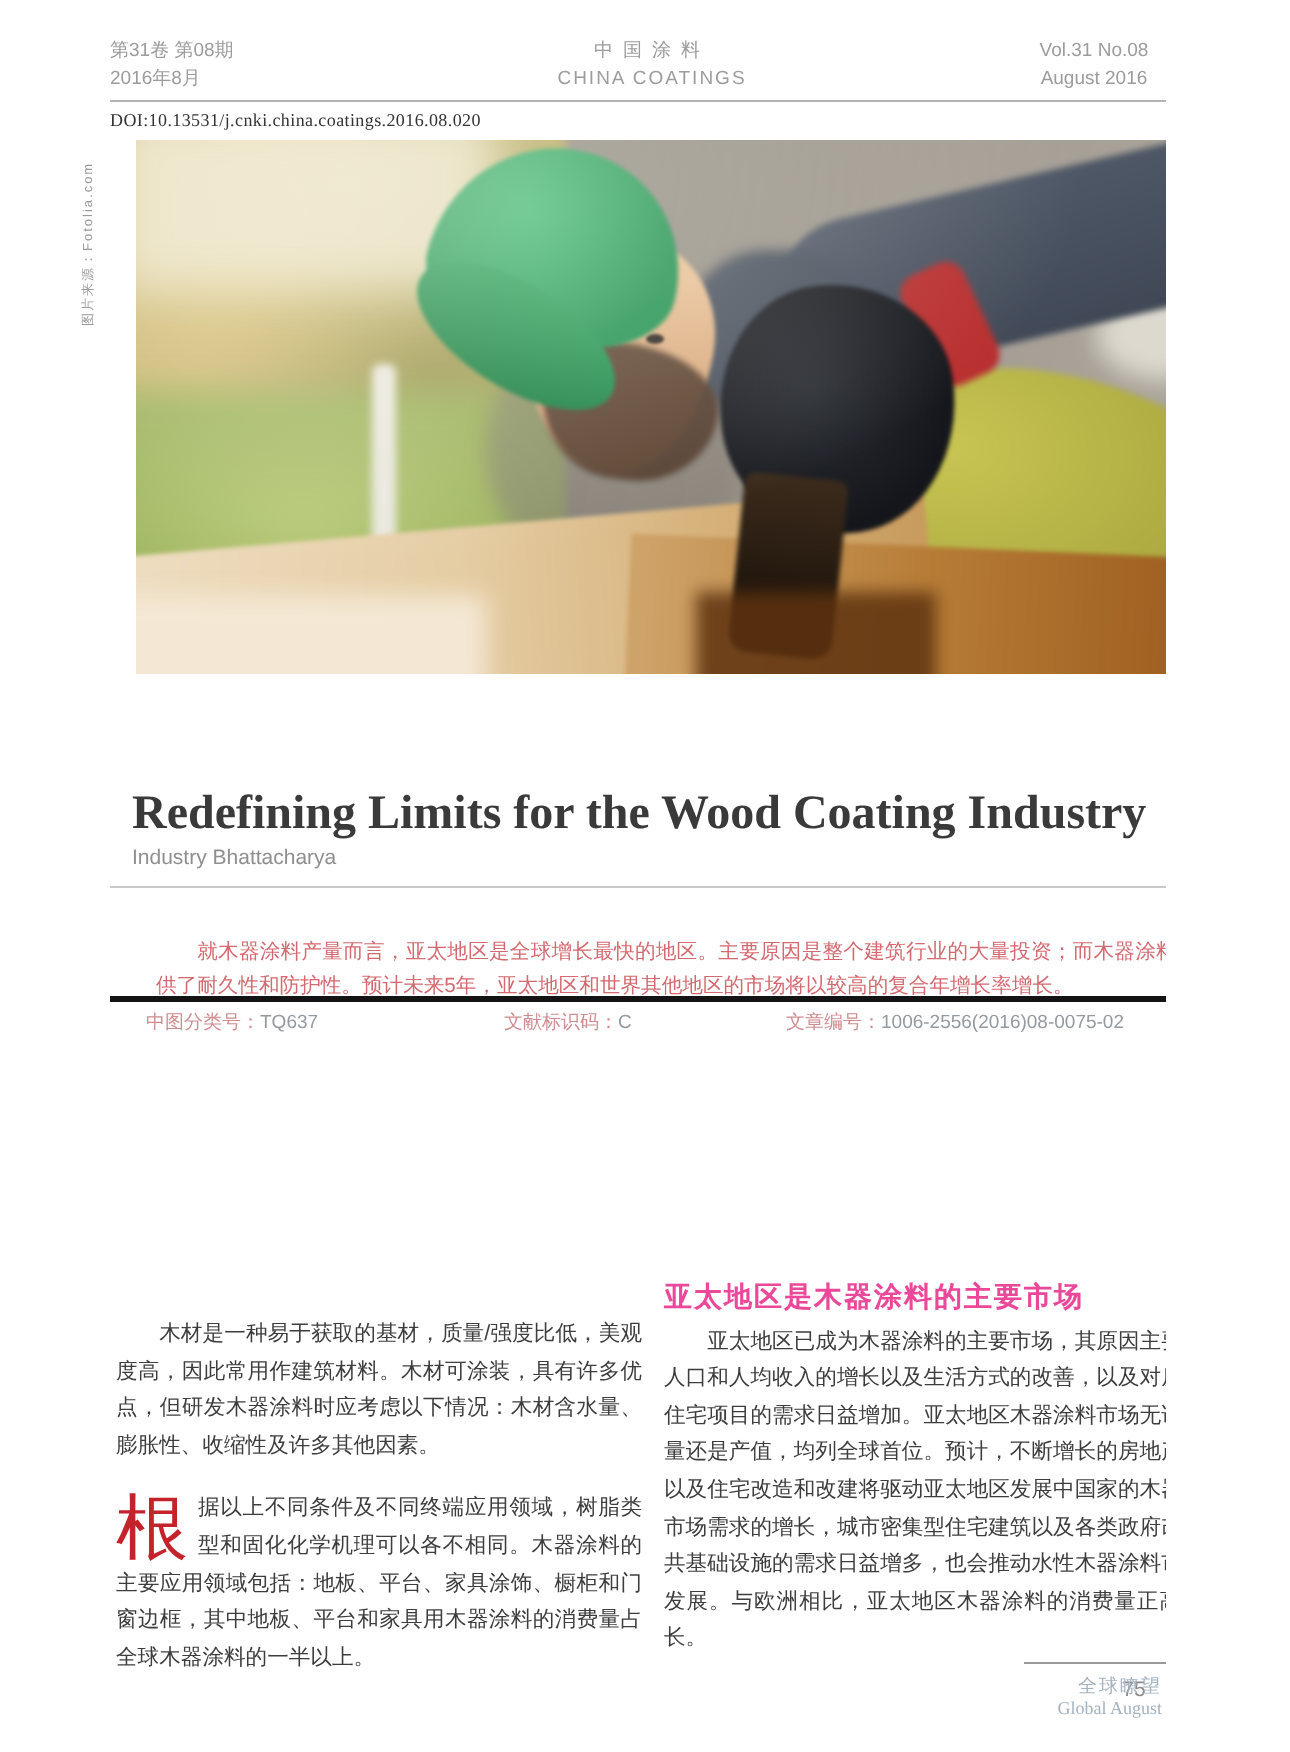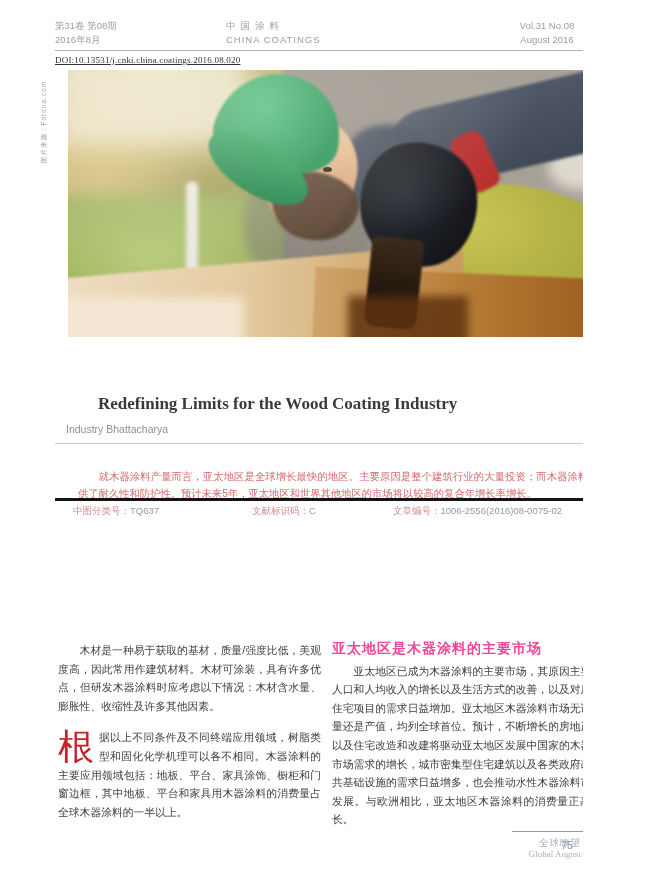--- a/index.html
+++ b/index.html
@@ -1,27 +1,27 @@
 <!DOCTYPE html>
 <html><head>
 <meta charset="utf-8">
 <style>
   html,body{margin:0;padding:0;background:#ffffff;}
   .page{position:relative;width:583px;height:876px;background:#ffffff;overflow:hidden;
         font-family:"Liberation Sans","DejaVu Sans",sans-serif;}
   
   .hdr-col{position:absolute;top:19px;font-size:9.5px;line-height:14px;color:#9c9c9c;}
   .hdr-left{left:55px;text-align:left;}
-  .hdr-center{left:226px;width:200px;text-align:left;}
+  .hdr-center{left:226px;width:200px;text-align:center;}
   .hdr-right{left:497px;width:100px;text-align:center;}
   .journal-cn{letter-spacing:5px;}
   .journal-en{letter-spacing:1px;}
   .hdr-rule{position:absolute;left:55px;top:50px;width:542px;height:1px;background:#b4b4b4;}
   .doi{position:absolute;left:55px;top:55px;font-family:"Liberation Serif","DejaVu Serif",serif;
-       font-size:9px;color:#333333;letter-spacing:.2px;text-decoration:underline;}
+       font-size:9px;color:#333333;letter-spacing:.2px;}
   .photo-credit{position:absolute;left:40px;top:163px;transform:rotate(-90deg);
        transform-origin:0 0;font-size:6.5px;color:#9b9b9b;letter-spacing:1px;white-space:nowrap;}
   
   .hero{position:absolute;left:68px;top:70px;width:577px;height:267px;overflow:hidden;background:#a9a39a;}
   .ph{position:absolute;}
   .foliage{left:-20px;top:-20px;width:290px;height:235px;background:
       radial-gradient(circle at 25% 25%,#dcc47e,rgba(0,0,0,0) 45%),
       radial-gradient(circle at 70% 15%,#b4a75e,rgba(0,0,0,0) 40%),
       radial-gradient(circle at 55% 55%,#97944e,rgba(0,0,0,0) 50%),
       radial-gradient(circle at 20% 70%,#cdb871,rgba(0,0,0,0) 55%),#b3a763;filter:blur(7px);}
@@ -63,34 +63,34 @@
       border-radius:46% 54% 48% 52%/52% 44% 56% 48%;transform:rotate(-8deg);filter:blur(1px);}
   .brush{left:300px;top:168px;width:52px;height:90px;
       background:linear-gradient(180deg,#3c2b1c,#1f150c 70%);border-radius:6px 6px 10px 10px;transform:rotate(6deg);filter:blur(1.2px);}
   .stain{left:280px;top:226px;width:120px;height:50px;background:#5f3310;filter:blur(4px);opacity:.85;}
   .vignette{left:0;top:0;width:577px;height:267px;
       background:radial-gradient(ellipse at 18% 8%,rgba(255,252,238,.4),rgba(0,0,0,0) 55%);}
   
   .title{position:absolute;left:65px;top:348px;margin:0;font-size:31px;font-weight:bold;
       color:#c5232b;letter-spacing:3px;}
   .subtitle{position:absolute;left:66px;top:394px;font-family:"Liberation Serif","DejaVu Serif",serif;
-      font-size:17px;font-weight:bold;color:#3a3a3a;margin-left:32px;}
+      font-size:24px;font-weight:bold;color:#3a3a3a;}
   .author{position:absolute;left:66px;top:423px;font-size:10.5px;color:#8f8f8f;}
   
   .rule-thin{position:absolute;left:55px;top:443px;width:560px;height:1px;background:#c9c9c9;}
   .abstract{position:absolute;left:62px;top:452px;width:552px;margin:16px;font-size:10.3px;
       line-height:17px;color:#d4696f;text-align:justify;text-indent:2em;}
   .rule-thick{position:absolute;left:55px;top:498px;width:560px;height:2.5px;background:#141414;}
   .meta-item{position:absolute;top:505px;font-size:9.5px;}
   .meta-1{left:73px;}.meta-2{left:240px;margin-left:12px;}.meta-3{left:393px;}
   .m-label{color:#cf8d90;}
   .m-value{color:#939aa0;}
   
   .col{position:absolute;font-size:10.8px;line-height:18.6px;color:#3d3d3d;text-align:justify;}
-  .col-l{left:58px;top:641px;width:263px;}
+  .col-l{left:58px;top:658px;width:263px;}
   .col-r{left:332px;top:639px;width:281px;}
   .col p{margin:0;}
   .p-indent{text-indent:2em;}
   .p2{margin-top:13px !important;}
   .dropcap{float:left;font-size:36px;line-height:34px;padding:2px 5px 0 0;color:#c5232b;}
   .col-heading{margin:0 0 4px 0;font-size:14px;font-weight:bold;color:#ec4899;letter-spacing:1px;}
   
   .pnum{position:absolute;left:547px;top:815px;width:40px;text-align:center;font-size:10.5px;color:#8c8c8c;margin-top:24px;}
   .footer-rule{position:absolute;left:512px;top:831px;width:108px;height:1px;background:#9a9a9a;}
   .sec{position:absolute;right:2px;text-align:right;color:#a3b2c0;}

